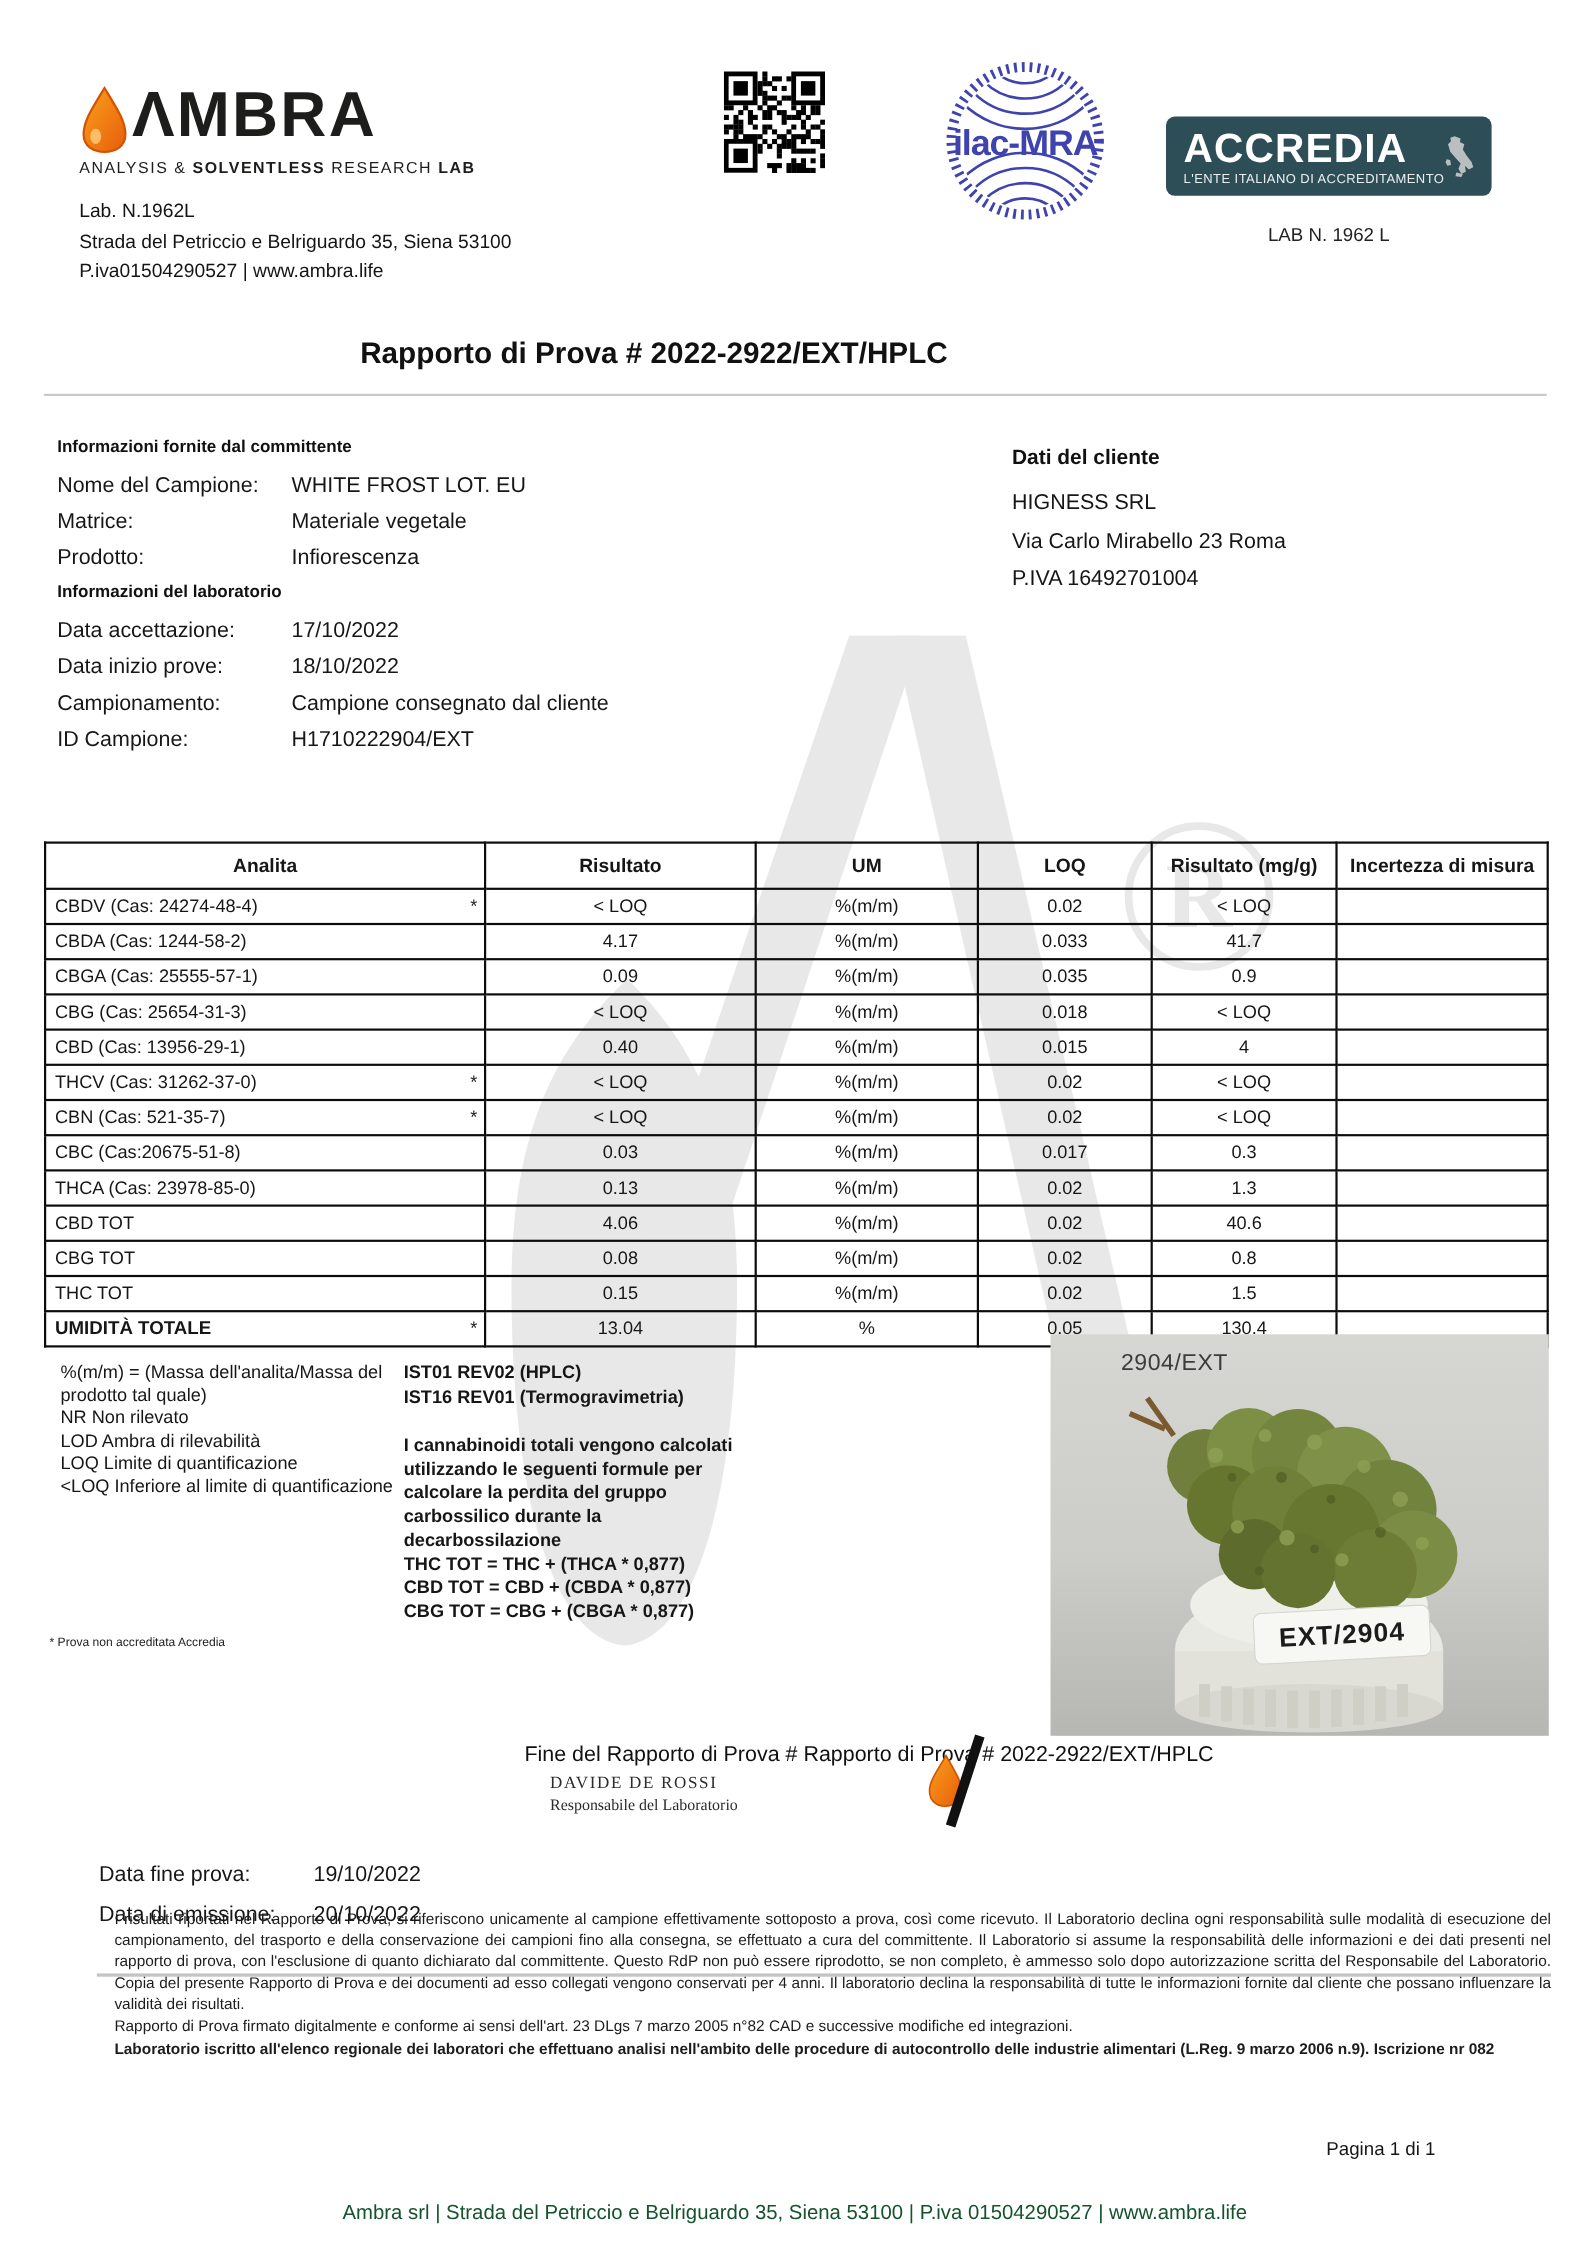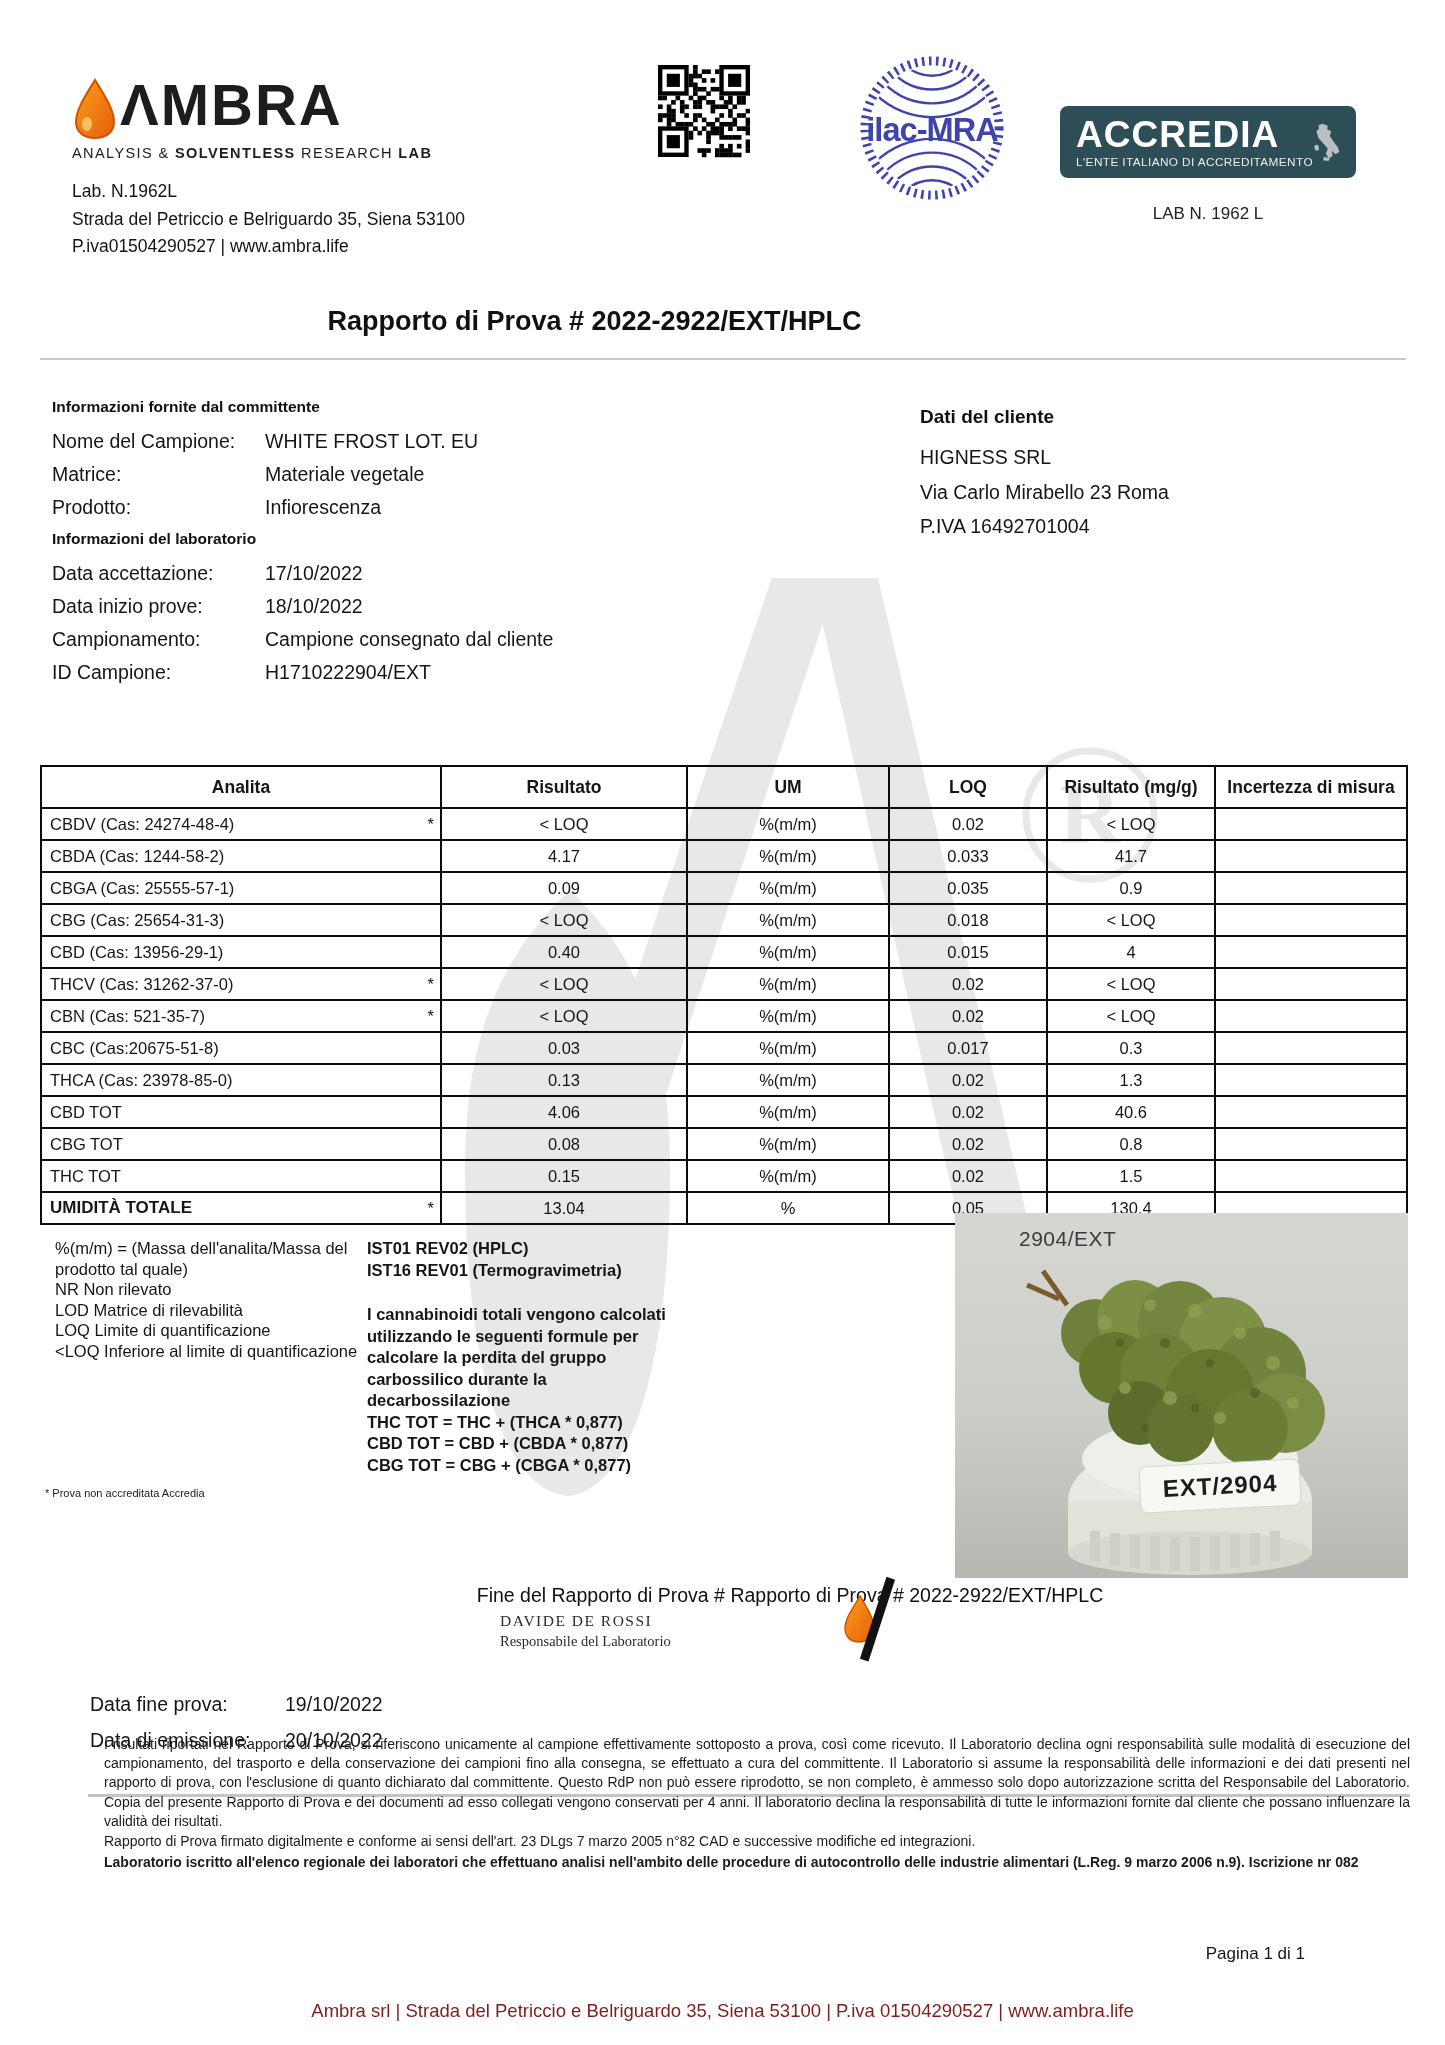--- a/index.html
+++ b/index.html
@@ -63,21 +63,21 @@
   #dates{left:90px;top:1686px;}
   #dates .inforow{line-height:36px;font-size:19.5px;}
   #dates .lbl{width:195px;}
   #bottom-rule{left:88px;top:1794px;width:1322px;height:3px;background:#c4c4c4;}
   
   #disclaimer{left:104px;top:1735px;width:1306px;font-size:14px;line-height:19.2px;color:#1c1c1c;}
   #disclaimer p{margin:0;text-align:justify;}
   #disclaimer .p2{margin-top:1px;text-align:left;}
   #disclaimer .p3{font-weight:700;margin-top:2px;text-align:left;}
   #pagina{left:1005px;top:1944px;width:300px;text-align:right;font-size:17px;}
-  #footer-line{left:0;top:2000px;width:1445px;text-align:center;font-size:18.5px;color:#7f1d1d;}
+  #footer-line{left:0;top:2000px;width:1445px;text-align:center;font-size:18.5px;color:#14532d;}
 </style>
 </head>
 <body>
 
 <div class="page">
 
   <svg id="watermark" width="760" height="1020" viewBox="0 0 760 1020">
     <g fill="#d2d2d2">
       <path d="M150,330 C215,392 250,470 250,610 C250,800 212,930 148,936 C80,930 45,795 45,610 C45,468 85,392 150,330 Z"></path>
       <path d="M352,18 L418,18 L190,702 L122,692 Z"></path>
@@ -556,21 +556,21 @@
           <td class="c-c"></td>
         </tr>
       </tbody>
   </table>
 
   <div class="layer" id="legend">
 
   <div>%(m/m) = (Massa dell'analita/Massa del</div>
       <div>prodotto tal quale)</div>
       <div>NR Non rilevato</div>
-      <div>LOD Matrice di rilevabilità</div>
+      <div>LOD Ambra di rilevabilità</div>
       <div>LOQ Limite di quantificazione</div>
       <div>&lt;LOQ Inferiore al limite di quantificazione</div>
     </div>
 
   <div class="layer" id="methods">
     <div>
 
     <div>IST01 REV02 (HPLC)</div>
         <div>IST16 REV01 (Termogravimetria)</div>
       </div>

